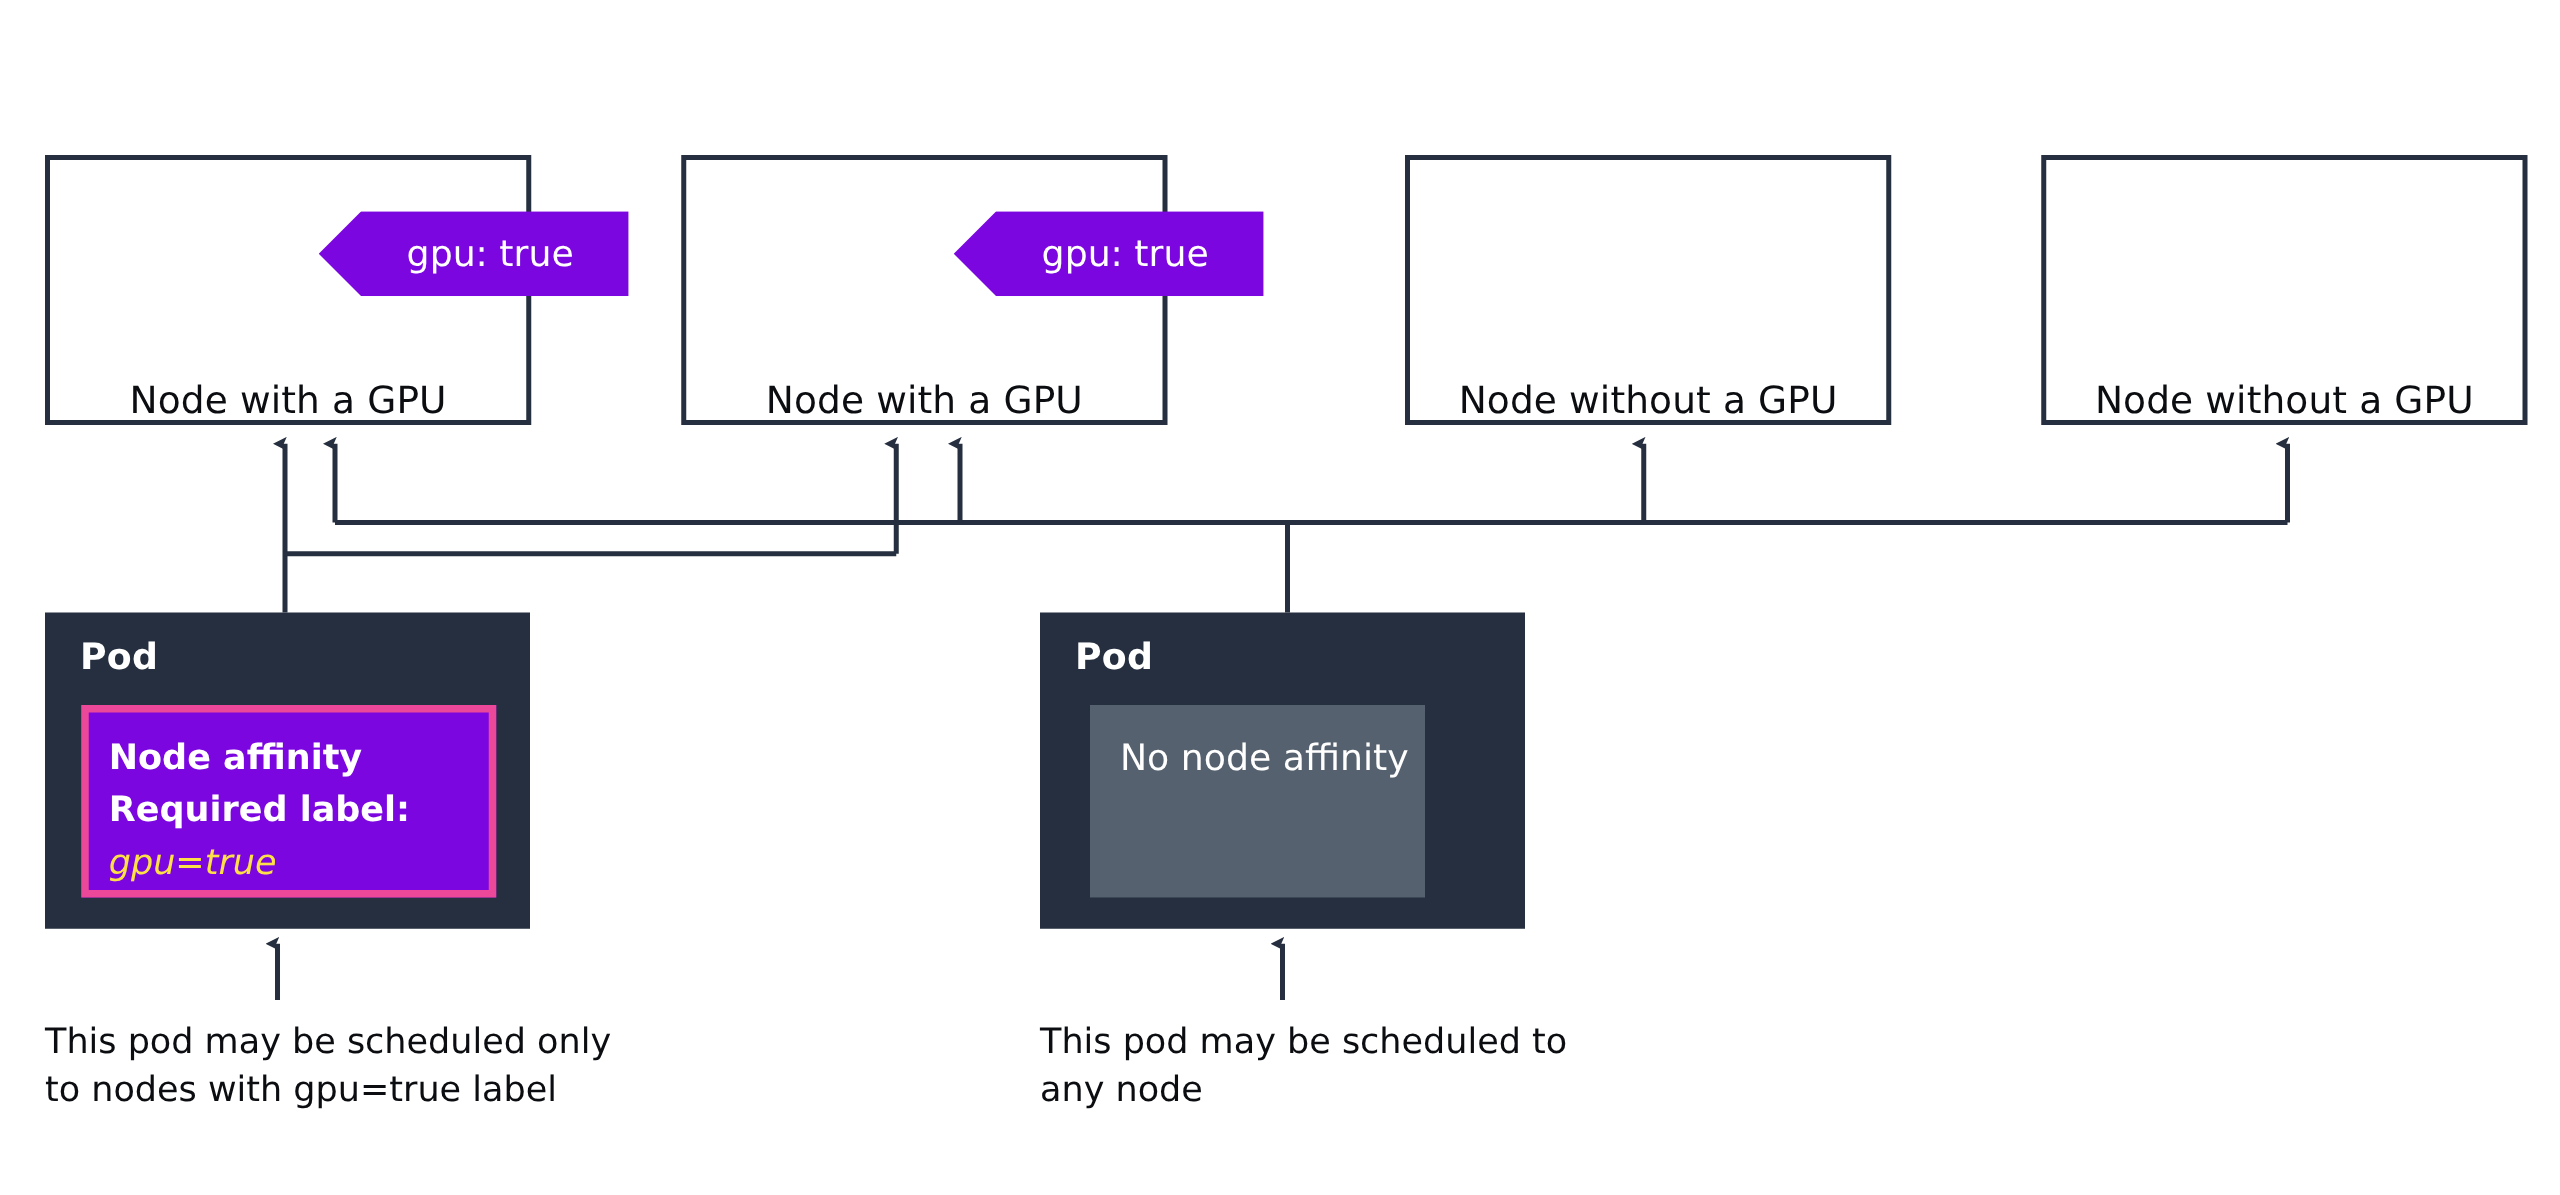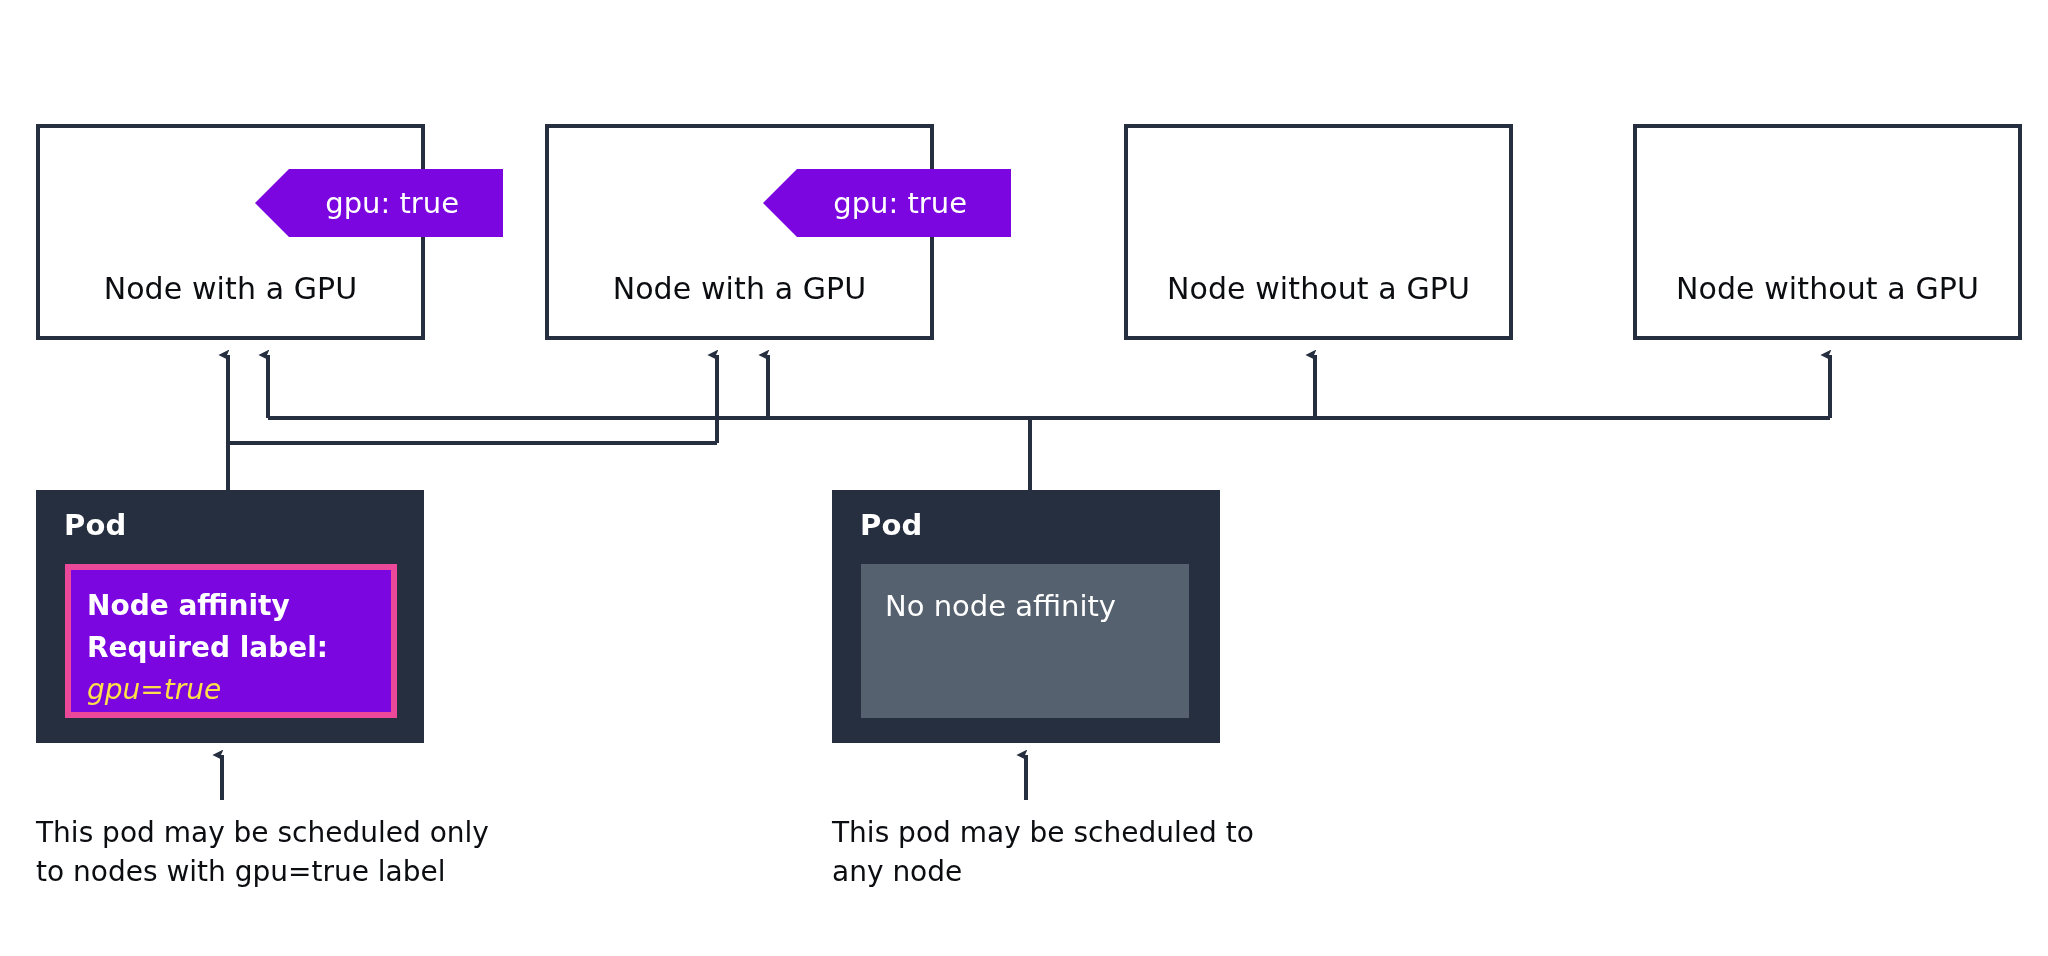--- a/index.html
+++ b/index.html
@@ -41,21 +41,20 @@
     background: #ffffff;
     border: 4px solid #252f3f;
     display: flex;
     align-items: flex-end;
     justify-content: center;
   }
   .node-label {
     font-size: 30px;
     line-height: 1;
     color: #0b0d11;
-    padding-bottom: 32px;
     white-space: nowrap;
     letter-spacing: 0.1px;
     margin-top: 20px;
   }
 
   
   .gpu-tag {
     position: absolute;
     height: 68px;
     width: 248px;
@@ -209,21 +208,21 @@
     <div class="pod-title">Pod</div>
     <div class="pod-inner affinity" style="left:29px; top:74px; width:332px; height:154px;">
       <div class="aff-line b" style="top:22px;">Node affinity</div>
       <div class="aff-line b" style="top:64px;text-align:right;">Required label:</div>
       <div class="aff-line dim" style="top:106px;">gpu=true</div>
     </div>
   </div>
 
   <div class="pod-box" style="left:832px; top:490px; width:388px; height:253px;">
     <div class="pod-title">Pod</div>
-    <div class="pod-inner no-affinity" style="left:29px; top:74px; width:328px; height:154px;">
+    <div class="pod-inner no-affinity" style="left:40px; top:74px; width:268px; height:154px;">
       <div class="noaff-line">No node affinity</div>
     </div>
   </div>
 
   <div class="caption" style="left:832px; top:813px; width:520px;">This pod may be scheduled to
 any node</div>
 
   <div class="caption" style="left:36px; top:813px; width:560px;">This pod may be scheduled only
 to nodes with gpu=true label</div>
 

